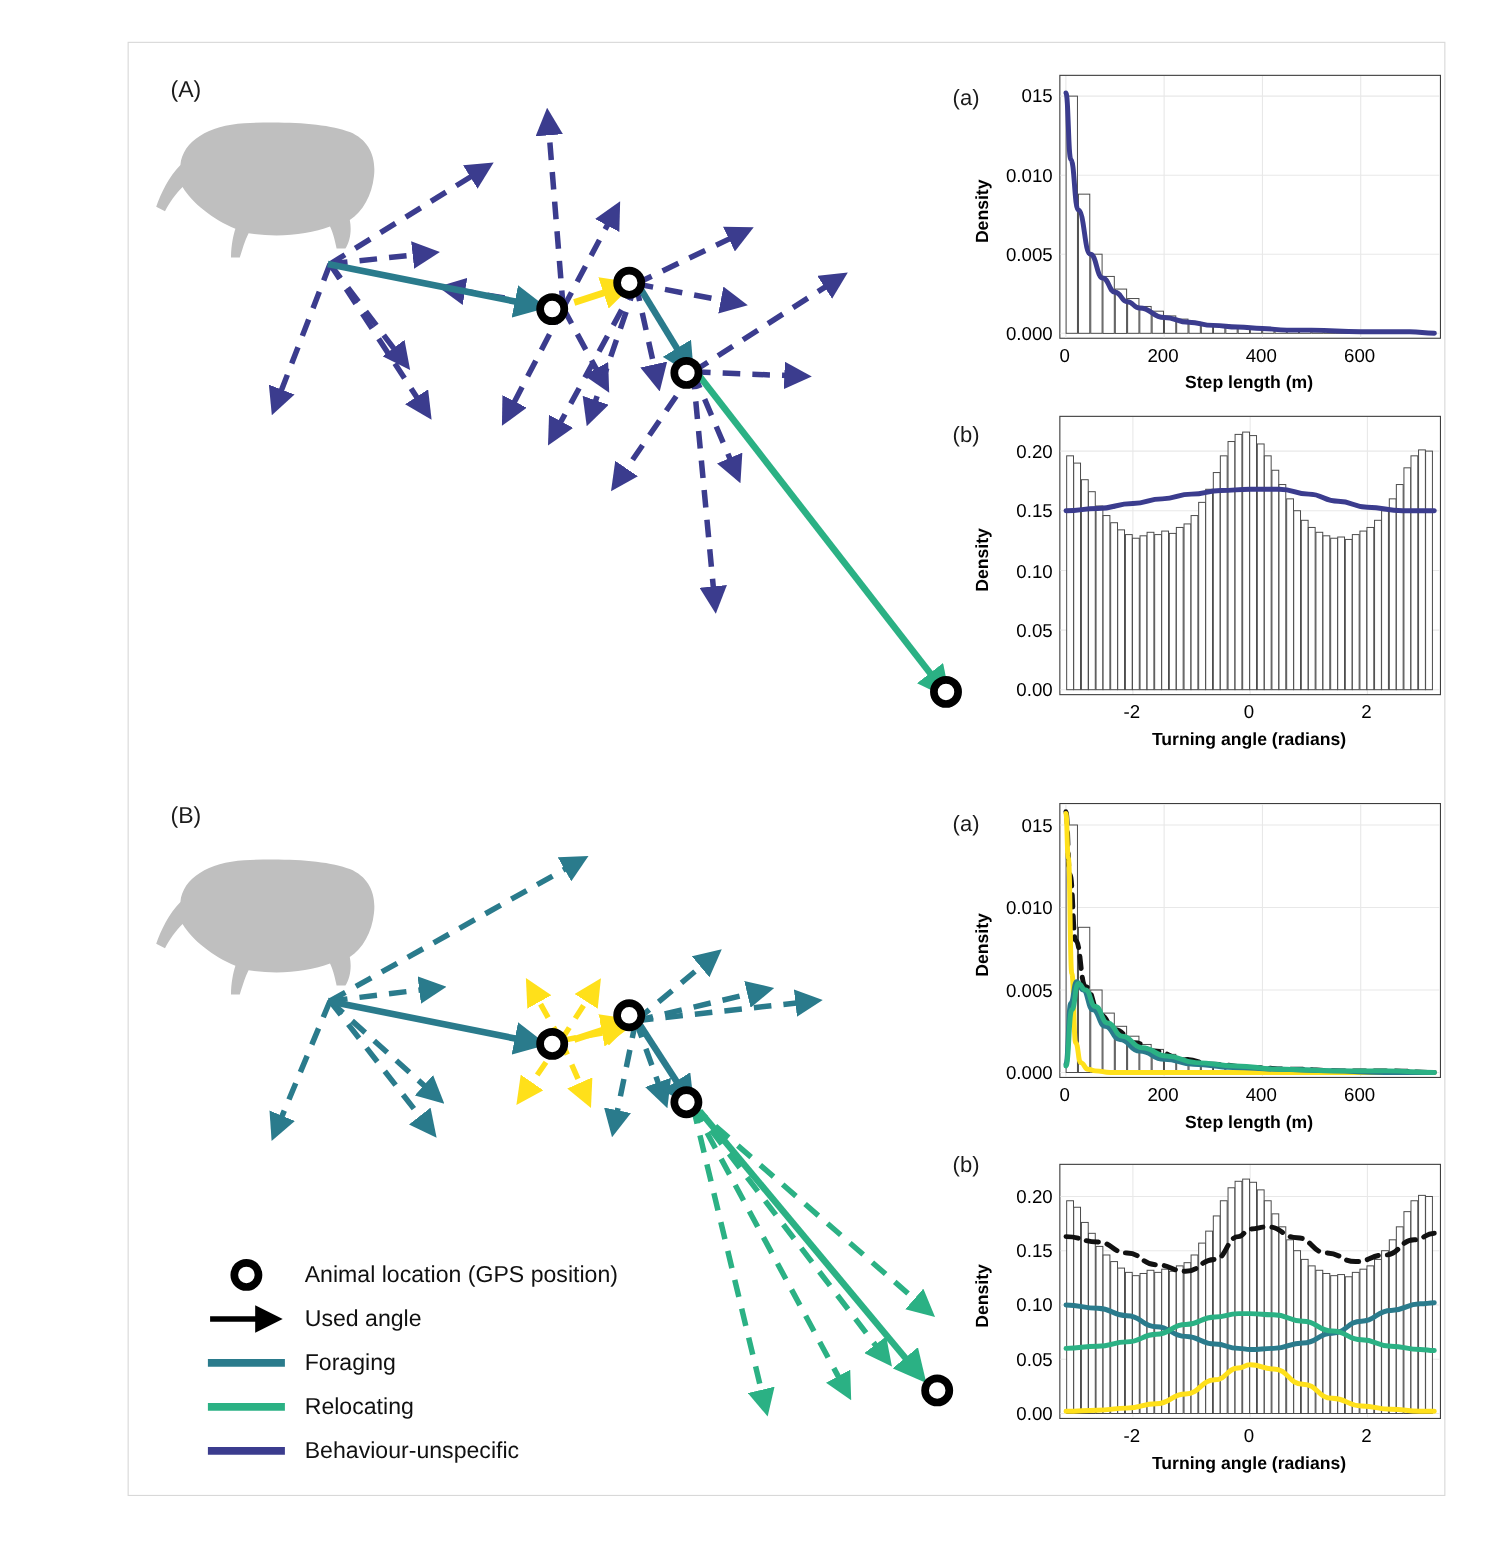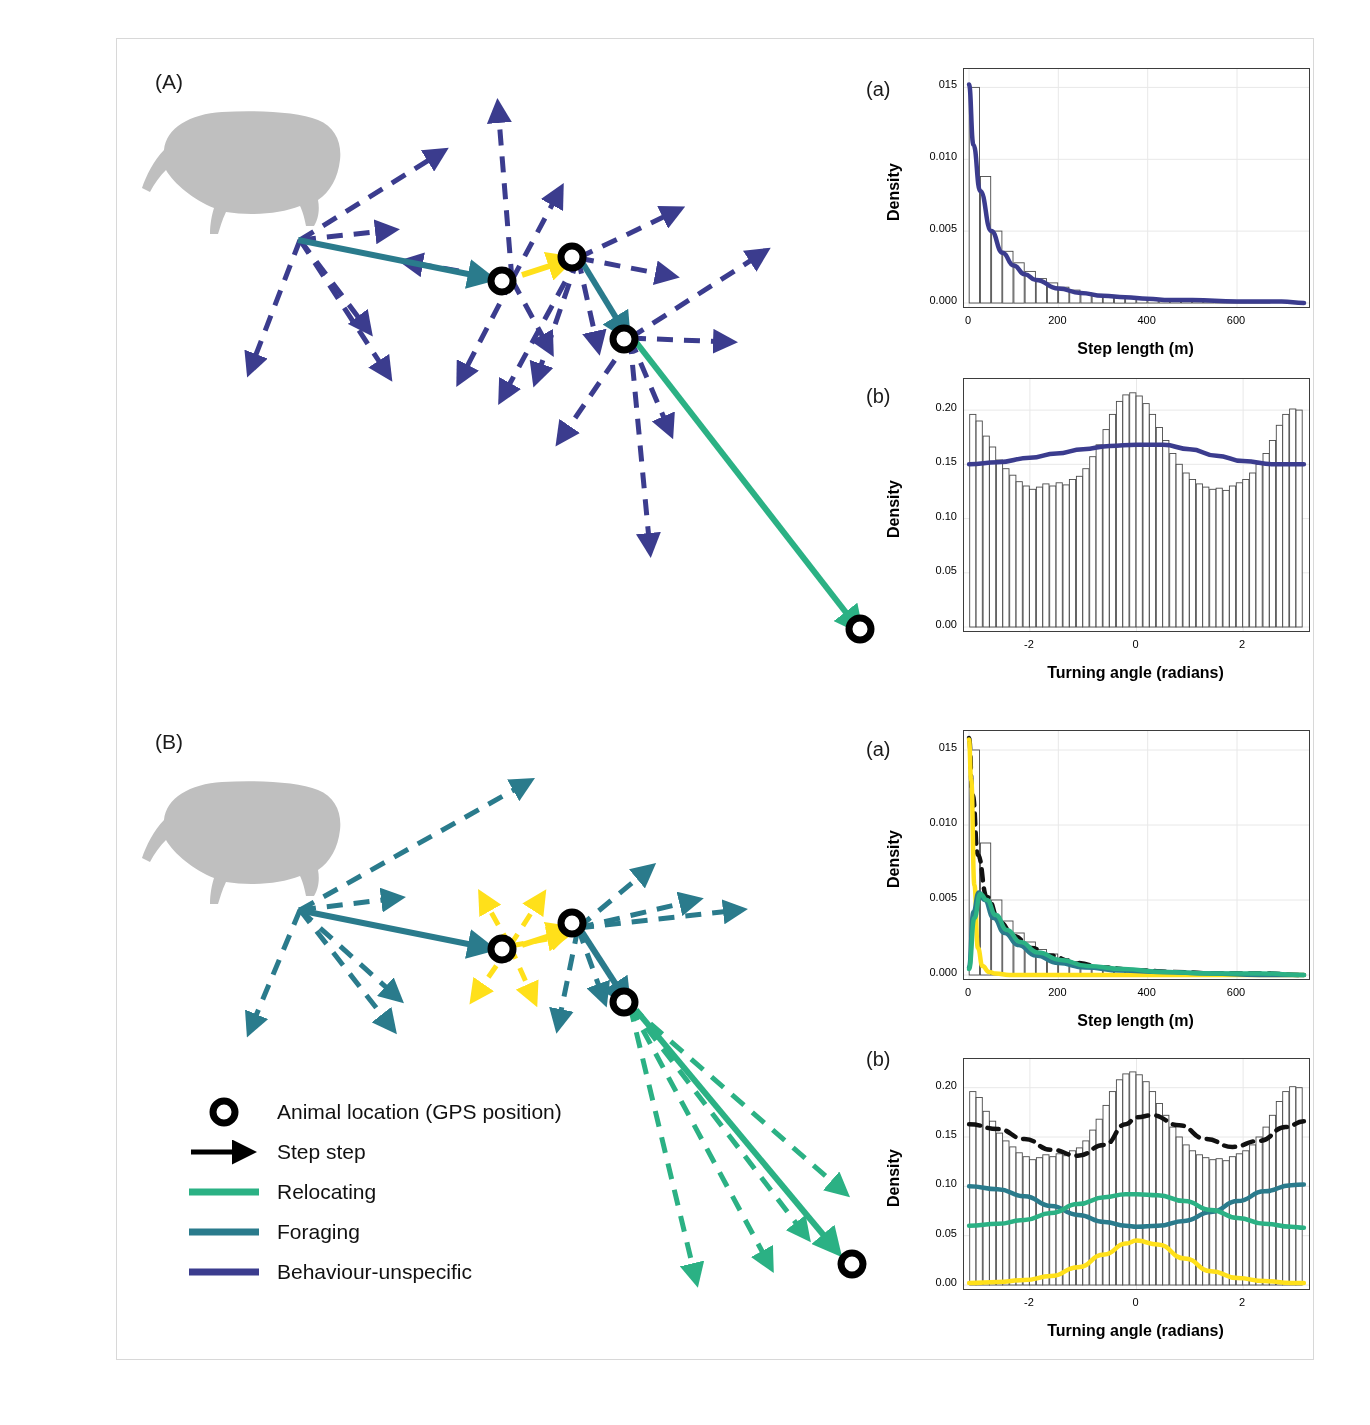--- a/index.html
+++ b/index.html
@@ -3,24 +3,24 @@
 <meta charset="utf-8">
 <style>
   html,body{margin:0;padding:0;background:#ffffff;}
   body{font-family:"Liberation Sans", sans-serif;}
   #page{position:relative;width:1370px;height:1425px;background:#ffffff;overflow:hidden;}
   .frame{position:absolute;left:116px;top:38px;width:1196px;height:1320px;border:1px solid #d8d8d8;background:#fff;}
   .panel-label{position:absolute;font-size:21px;color:#1b1b1b;}
   .sub-label{position:absolute;font-size:20px;color:#1b1b1b;}
   .axis-title{position:absolute;font-size:16px;font-weight:bold;color:#000;text-align:center;}
   .axis-title.vert{transform:rotate(-90deg);transform-origin:left top;white-space:nowrap;}
-  .tick{position:absolute;font-size:11px;color:#000;}
+  .tick{position:absolute;font-size:17px;color:#000;}
   .tick.y{text-align:right;}
   .tick.x{text-align:center;}
-  .legend{position:absolute;left:185px;top:1092px;width:520px;}
+  .legend{position:absolute;left:185px;top:1139px;width:520px;}
   .legend-row{display:flex;align-items:center;height:40px;}
   .legend-key{width:78px;height:34px;position:relative;flex:none;}
   .legend-text{font-size:21px;color:#111;margin-left:14px;}
   svg{overflow:visible;}
 </style>
 </head>
 <body>
 
 <div id="page">
   <div class="frame"></div>
@@ -153,37 +153,37 @@
       <div class="legend-key">
         <svg width="78" height="34">
           <defs>
               <marker id="lm1" markerWidth="5" markerHeight="5" refX="3" refY="2.5" orient="auto">
                 <path d="M0,0 L5,2.5 L0,5 z" fill="#000"></path>
               </marker>
             </defs>
           <path d="M6,17 L62,17" stroke="#000" stroke-width="5" marker-end="url(#lm1)"></path>
         </svg>
       </div>
-      <div class="legend-text">Step step</div>
+      <div class="legend-text">Used angle</div>
+    </div>
+    <div class="legend-row">
+      <div class="legend-key">
+        <svg width="78" height="34">
+            <path d="M4,17 L74,17" stroke="#2A7B8C" stroke-width="7"></path>
+          </svg>
+      </div>
+      <div class="legend-text">Foraging</div>
     </div>
     <div class="legend-row">
       <div class="legend-key">
         <svg width="78" height="34">
             <path d="M4,17 L74,17" stroke="#2BB184" stroke-width="7"></path>
           </svg>
       </div>
       <div class="legend-text">Relocating</div>
-    </div>
-    <div class="legend-row">
-      <div class="legend-key">
-        <svg width="78" height="34">
-            <path d="M4,17 L74,17" stroke="#2A7B8C" stroke-width="7"></path>
-          </svg>
-      </div>
-      <div class="legend-text">Foraging</div>
     </div>
     <div class="legend-row">
       <div class="legend-key">
         <svg width="78" height="34">
             <path d="M4,17 L74,17" stroke="#3B3C8E" stroke-width="7"></path>
           </svg>
       </div>
       <div class="legend-text">Behaviour-unspecific</div>
     </div>
   </div>

